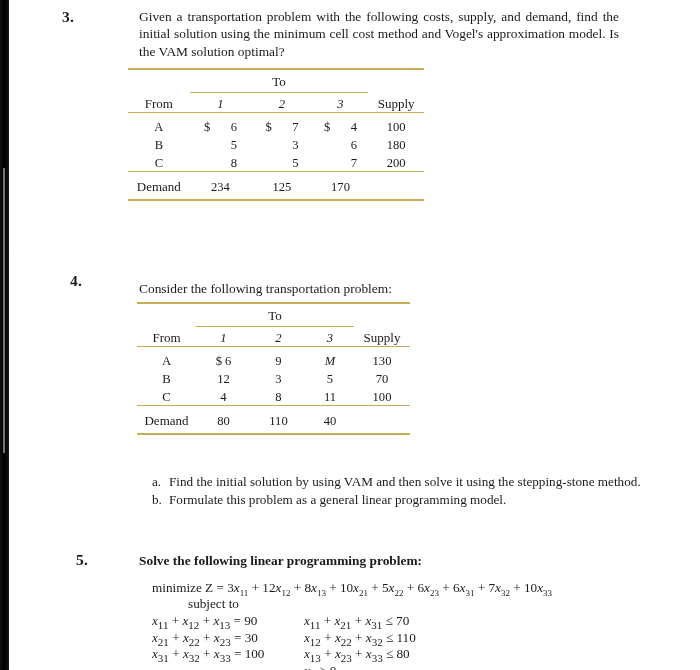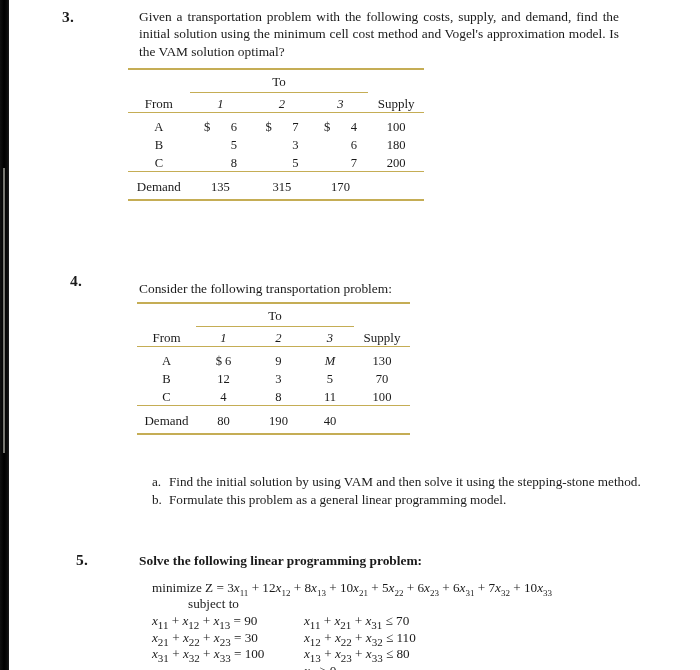--- a/index.html
+++ b/index.html
@@ -223,22 +223,22 @@
     </tr>
     <tr class="rule-mid">
       <td class="pad-v"></td>
           <td class="pad-v"></td>
           <td class="pad-v"></td>
           <td class="pad-v"></td>
           <td class="pad-v"></td>
     </tr>
     <tr>
       <td class="l hd">Demand</td>
-      <td class="c">135</td>
-      <td class="c">315</td>
+      <td class="c">234</td>
+      <td class="c">125</td>
       <td class="c">170</td>
       <td></td>
     </tr>
     <tr class="rule-bot">
       <td class="pad-s"></td>
           <td class="pad-s"></td>
           <td class="pad-s"></td>
           <td class="pad-s"></td>
           <td class="pad-s"></td>
     </tr>
@@ -300,21 +300,21 @@
     <tr class="rule-mid">
       <td class="pad-v"></td>
           <td class="pad-v"></td>
           <td class="pad-v"></td>
           <td class="pad-v"></td>
           <td class="pad-v"></td>
     </tr>
     <tr>
       <td class="l hd">Demand</td>
       <td class="c">80</td>
-      <td class="c">190</td>
+      <td class="c">110</td>
       <td class="c">40</td>
       <td></td>
     </tr>
     <tr class="rule-bot">
       <td class="pad-s"></td>
           <td class="pad-s"></td>
           <td class="pad-s"></td>
           <td class="pad-s"></td>
           <td class="pad-s"></td>
     </tr>

